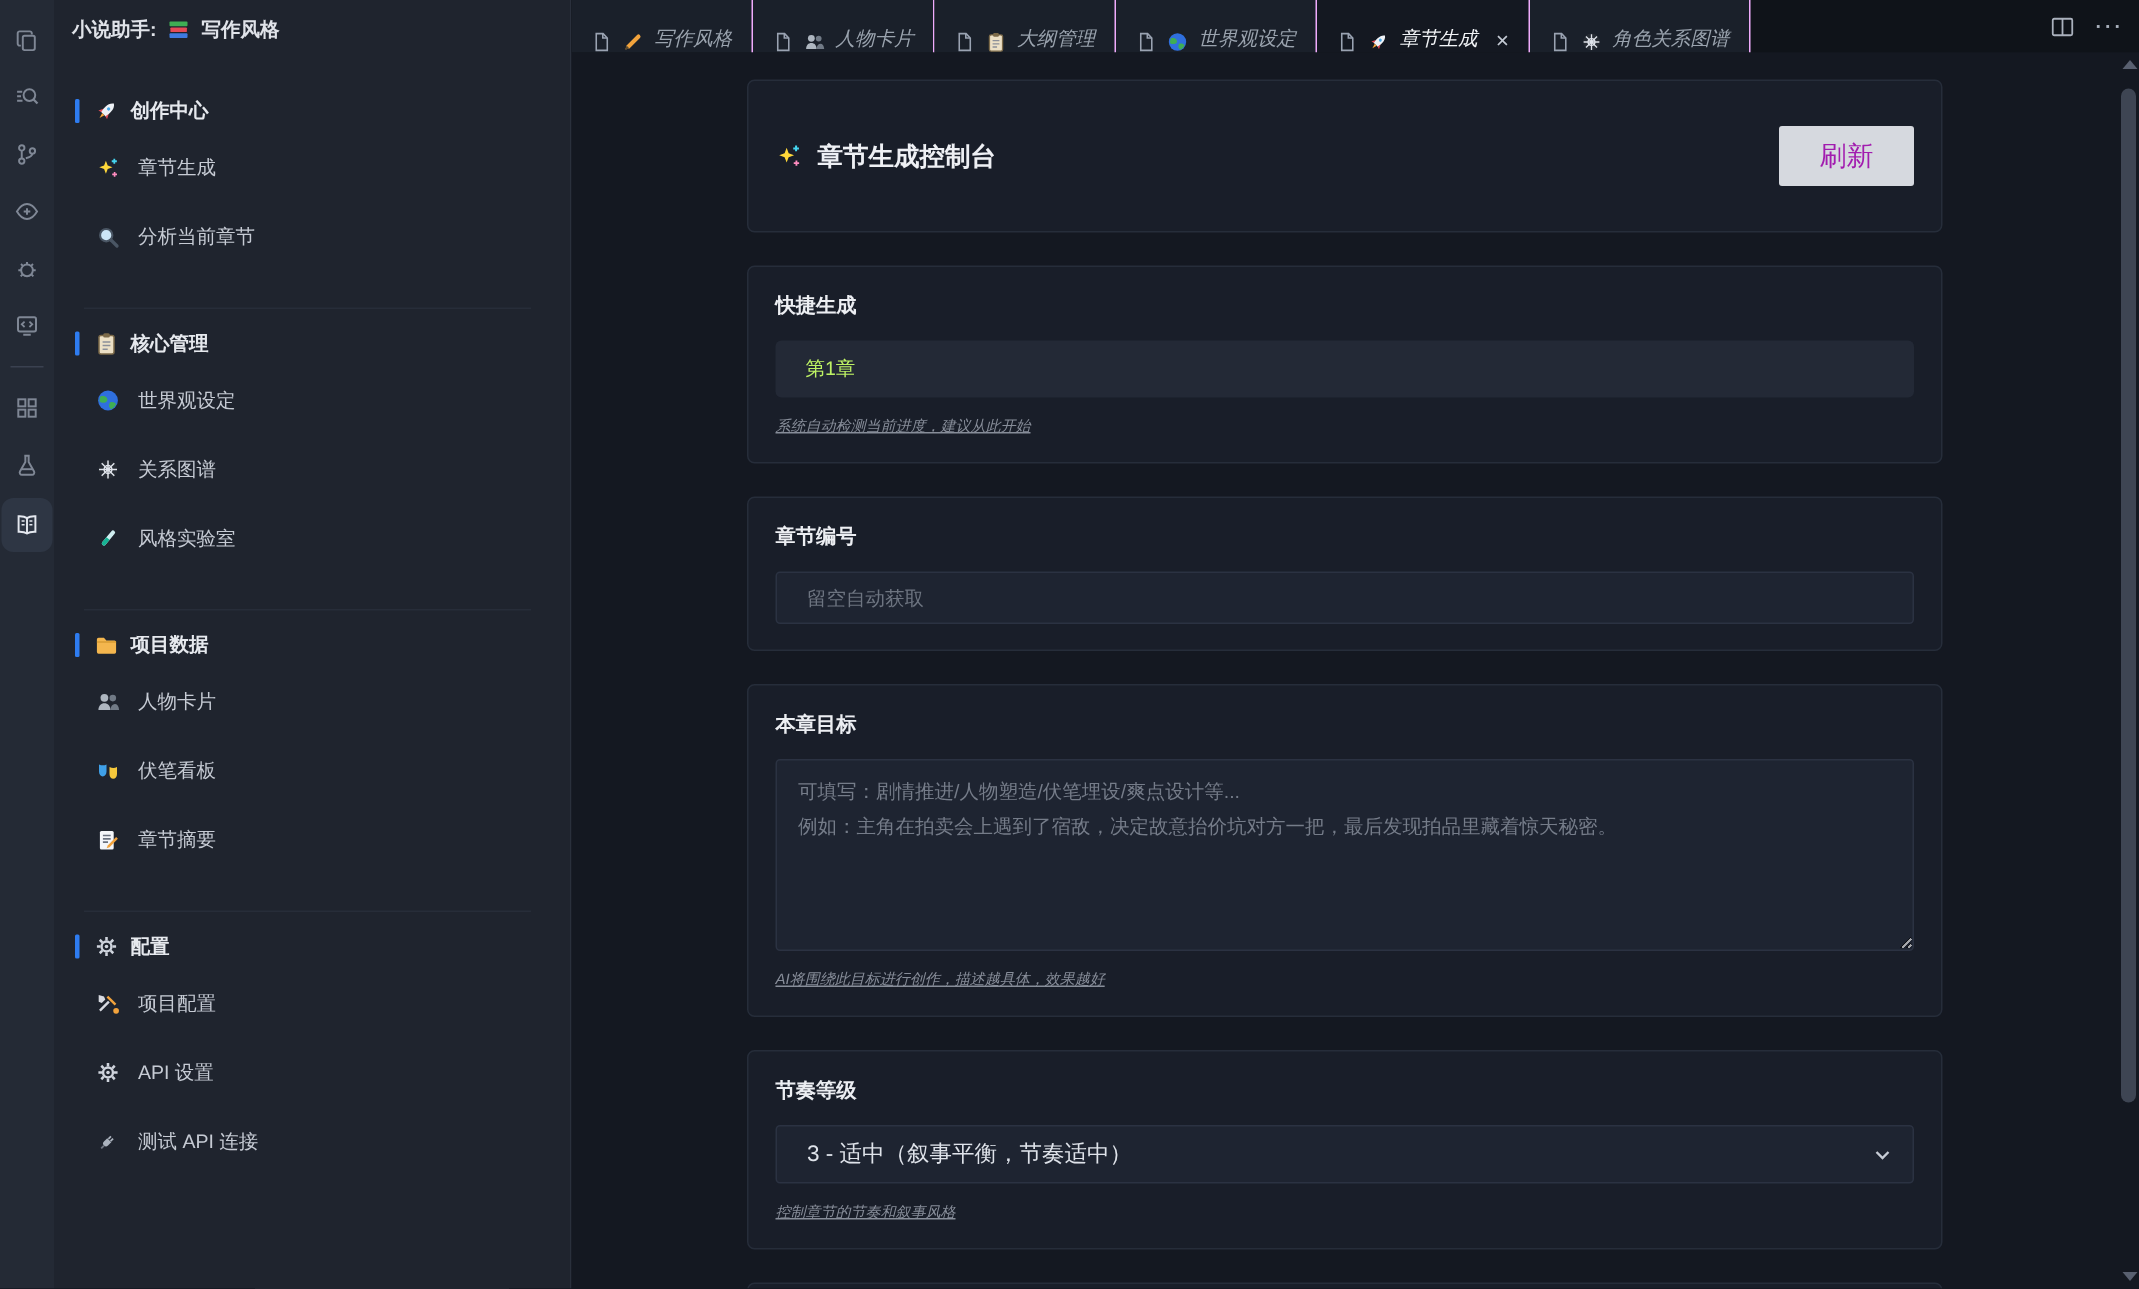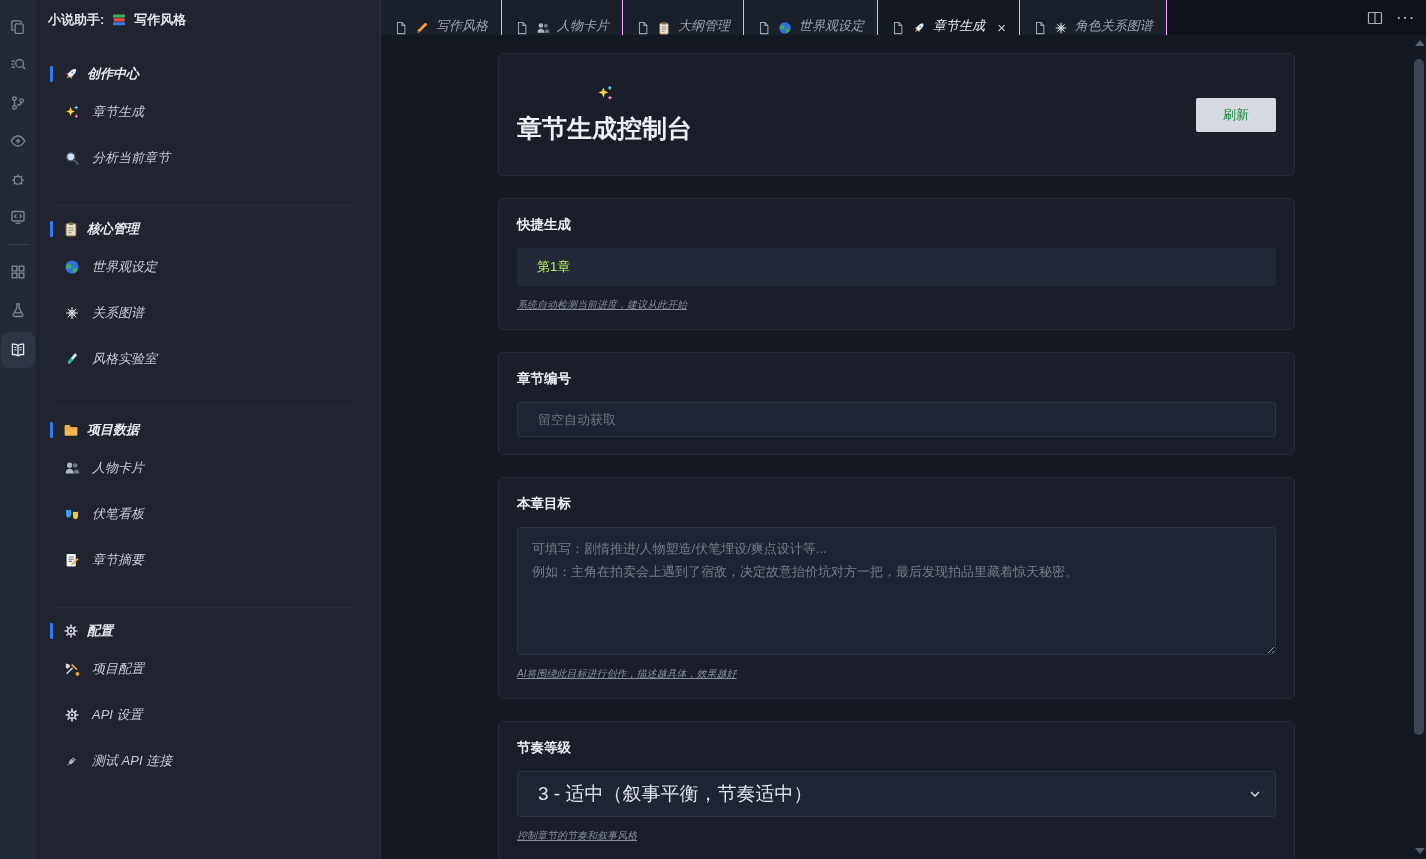--- a/index.html
+++ b/index.html
@@ -14,21 +14,21 @@
   .ab-item.active .ab-pill { background:#2e3644; border-radius:8px; width:34px; height:36px; display:grid; place-items:center; }
   .ab-pill { display:grid; place-items:center; width:34px; height:36px; }
   .ab-div { width:22px; height:1px; background:#3a4150; margin:8px 0; }
   .ab-item svg { width:19px; height:19px; }
 
   
   .sidebar { width:344px; background:#1f242e; flex:none; display:flex; flex-direction:column; overflow:hidden; }
   .sb-title { padding:11px 14px 2px 12px; font-weight:700; font-size:13px; color:#e0e3e9; display:flex; align-items:center; gap:7px; }
   #sb-sections { margin-top:20px; }
   .sb-sep { height:1px; background:#272d39; margin:0 26px 0 20px; }
-  .sb-section { padding:14px 0 24px;font-style:italic; }
+  .sb-section { padding:14px 0 24px; }
   .sb-head { display:flex; align-items:center; margin:0 12px 6px 14px; font-weight:700; font-size:13px; color:#e6e9ee; }
   .sb-accent { width:3px; height:16px; border-radius:1px; margin-right:10px; flex:none; }
   .sb-head .ic { margin-right:8px; }
   .sb-item { display:flex; align-items:center; gap:12px; height:46px; padding-left:28px; font-size:13px; color:#c6cbd4; cursor:pointer; }
 
   
   .editorwrap { flex:1; display:flex; flex-direction:column; min-width:0; border-left:1px solid #2a303c; }
   .tabbar { height:35px; background:#0f1319; display:flex; align-items:stretch; flex:none; position:relative; }
   .tabs { display:flex; }
   .tab { display:flex; align-items:flex-end; gap:7px; padding:0 13px; background:#1a202a; color:#9aa3ae; font-size:13px; border-right:1px solid #f0abfc; cursor:pointer; white-space:nowrap;font-style:italic; }
@@ -36,31 +36,31 @@
   .tab-close { margin-left:5px; color:#c3c9d3; font-size:15px; line-height:1; }
   .tab-actions { position:absolute; right:10px; top:0; height:35px; display:flex; align-items:center; gap:14px; color:#aab1bd; }
   .tab-actions svg { width:15px; height:15px; }
   .more-dots { letter-spacing:2px; font-weight:700; font-size:13px; cursor:pointer; }
 
   
   .editorbody { flex:1; background:#141821; position:relative; overflow:hidden; padding-right:14px; }
   .content { width:797px; margin:18px auto 0; }
   .card { background:#191e29; border:1px solid #262d3a; border-radius:5px; padding:17px 18px; margin-bottom:22px; }
   .card-header { display:flex; align-items:center; justify-content:space-between; padding:30px 18px; }
-  .hd-title { display:flex; align-items:center; gap:10px; font-size:25px; font-weight:700; color:#eef0f4;flex-direction:column; }
+  .hd-title { display:flex; align-items:center; gap:10px; font-size:17px; font-weight:700; color:#eef0f4; }
   .hd-title .ic { width:18px; height:18px; }
-  .btn-refresh { background:#d6d9df; color:#15803d; border:none; border-radius:2px; padding:8px 27px; font-size:13px; cursor:pointer; font-family:inherit; }
+  .btn-refresh { background:#d6d9df; color:#a21caf; border:none; border-radius:2px; padding:8px 27px; font-size:18px; cursor:pointer; font-family:inherit; }
   .field-label { font-weight:700; font-size:13.5px; color:#eceef2; margin-bottom:14px; }
   .quickbtn { display:block; width:100%; text-align:left; background:#232936; color:#bef264; border:none; border-radius:4px; padding:10px 20px; font-size:13px; cursor:pointer; font-family:inherit; }
   .tinput { display:block; width:100%; background:#1e2431; border:1px solid #2b3242; border-radius:3px; padding:9px 20px; color:#d0d4dc; font-size:13px; font-family:inherit; outline:none; }
   .tinput::placeholder { color:#6d7480; }
   textarea.tinput { height:128px; resize:vertical; line-height:1.75; padding:10px 14px; color:#aab0ba; }
   textarea.tinput::placeholder { color:#757c89; }
   .hint { font-style:italic; color:#878d99; font-size:10px; margin-top:12px;text-decoration:underline; }
-  .selectbox { display:flex; align-items:center; justify-content:space-between; background:#1e2431; border:1px solid #2b3242; border-radius:3px; padding:9px 12px 9px 20px; color:#dfe3ea; font-size:19px; cursor:pointer; }
+  .selectbox { display:flex; align-items:center; justify-content:space-between; background:#1e2431; border:1px solid #2b3242; border-radius:3px; padding:9px 12px 9px 20px; color:#dfe3ea; font-size:15px; cursor:pointer; }
   .selectbox svg { width:13px; height:13px; }
   .card-cut { height:120px; }
 
   
   .vscroll { position:absolute; right:0; top:0; bottom:0; width:14px; }
   .vs-up, .vs-down { position:absolute; left:3px; width:0; height:0; border-left:5px solid transparent; border-right:5px solid transparent; }
   .vs-up { top:5px; border-bottom:6px solid #596070; }
   .vs-down { bottom:5px; border-top:6px solid #596070; }
   .vs-thumb { position:absolute; left:2px; top:24px; width:10px; height:676px; background:#3e4553; border-radius:5px; }
 

